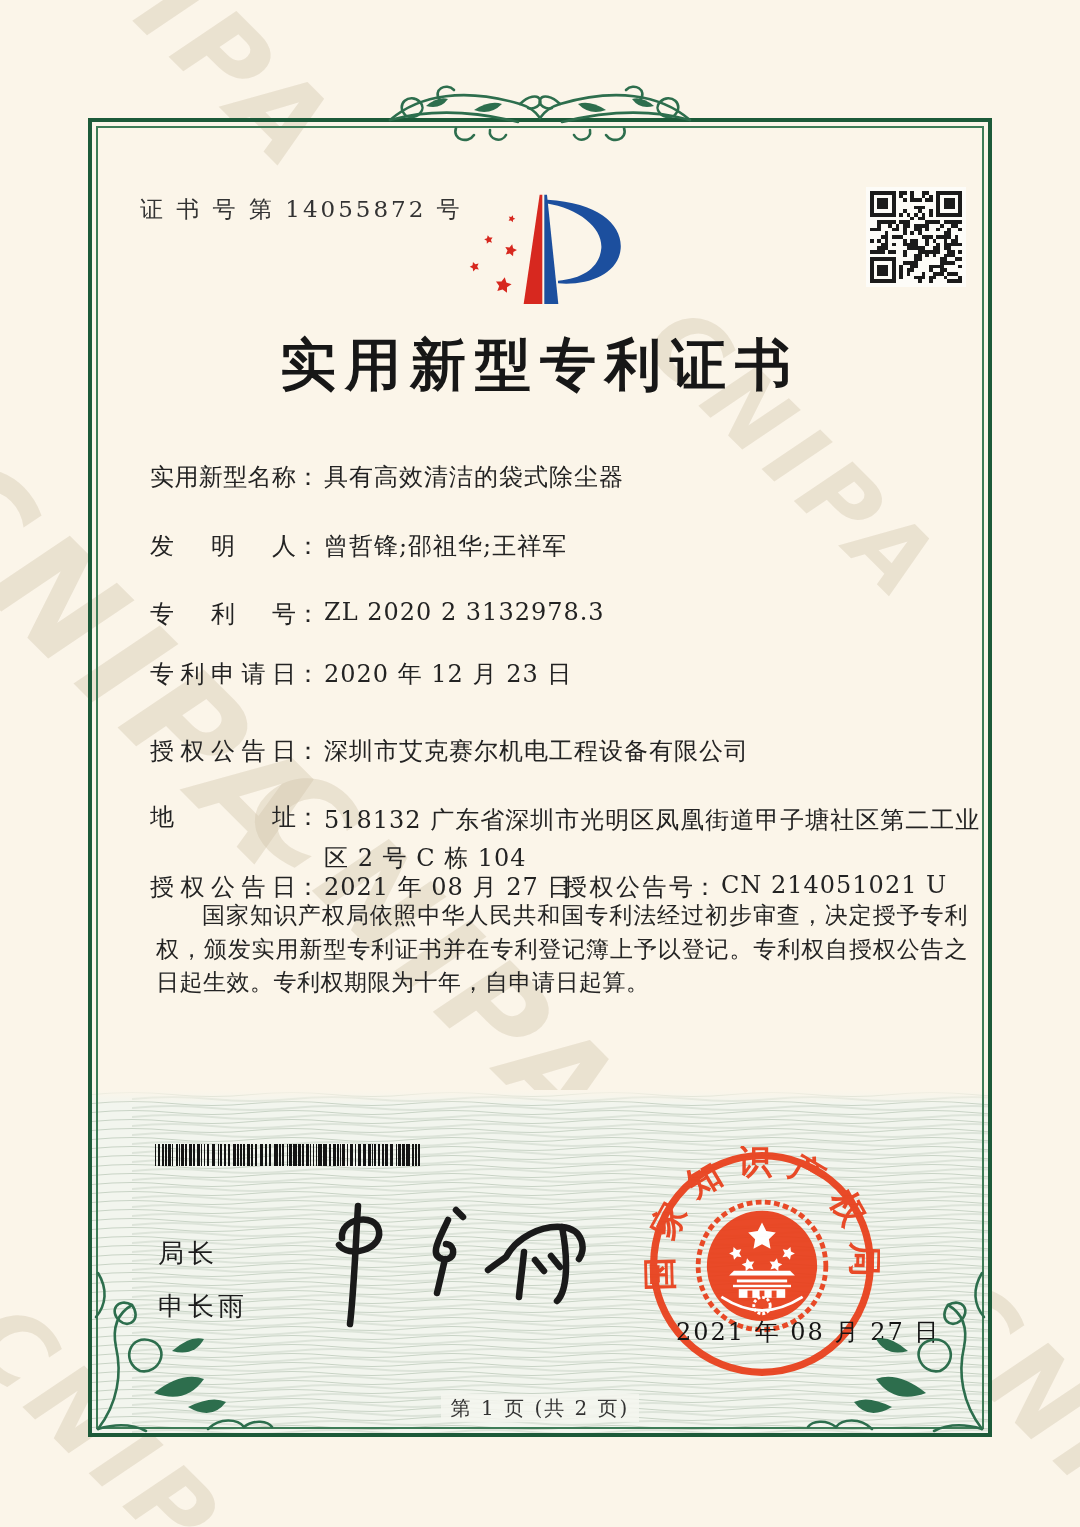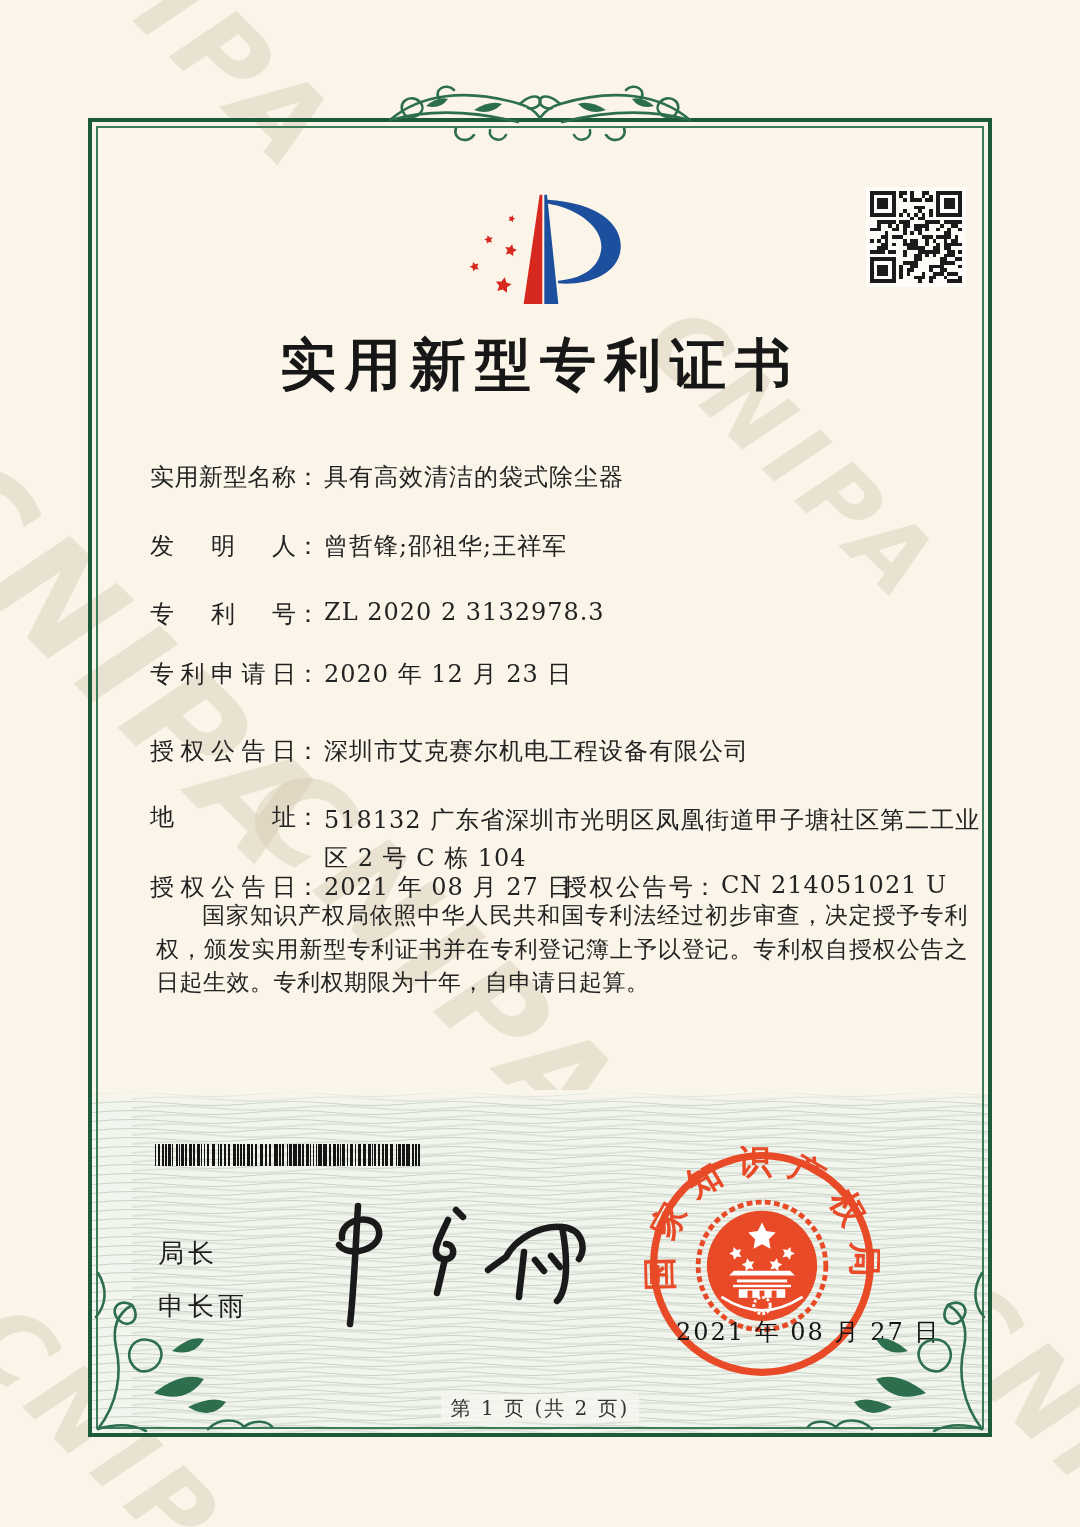--- a/index.html
+++ b/index.html
@@ -152,20 +152,21 @@
       <path d="M84,108 q18,-16 32,-12 q-10,18 -32,12 Z" fill="#2d6e4d" stroke="none"></path>
     </g>
   </svg>
 
   <svg class="ornament orn-br" viewBox="0 0 240 200">
     <use href="#cfl" transform="translate(240,0) scale(-1,1)"></use>
   </svg>
 
   <div class="content">
 
+    <div class="cert-no">证 书 号 第 14055872 号</div>
 
     <svg class="logo" viewBox="0 0 660 450">
       <defs>
         <path id="lstar" d="M0,-10 L2.94,-4.05 L9.51,-3.09 L4.76,1.55 L5.88,8.09 L0,5 L-5.88,8.09 L-4.76,1.55 L-9.51,-3.09 L-2.94,-4.05 Z" fill="#d7281f"></path>
       </defs>
       <use href="#lstar" transform="translate(215,152) scale(1.1) rotate(20)"></use>
       <use href="#lstar" transform="translate(146,215) scale(1.35) rotate(-12)"></use>
       <use href="#lstar" transform="translate(212,247) scale(1.9) rotate(14)"></use>
       <use href="#lstar" transform="translate(104,296) scale(1.5) rotate(-20)"></use>
       <use href="#lstar" transform="translate(190,352) scale(2.5) rotate(10)"></use>

